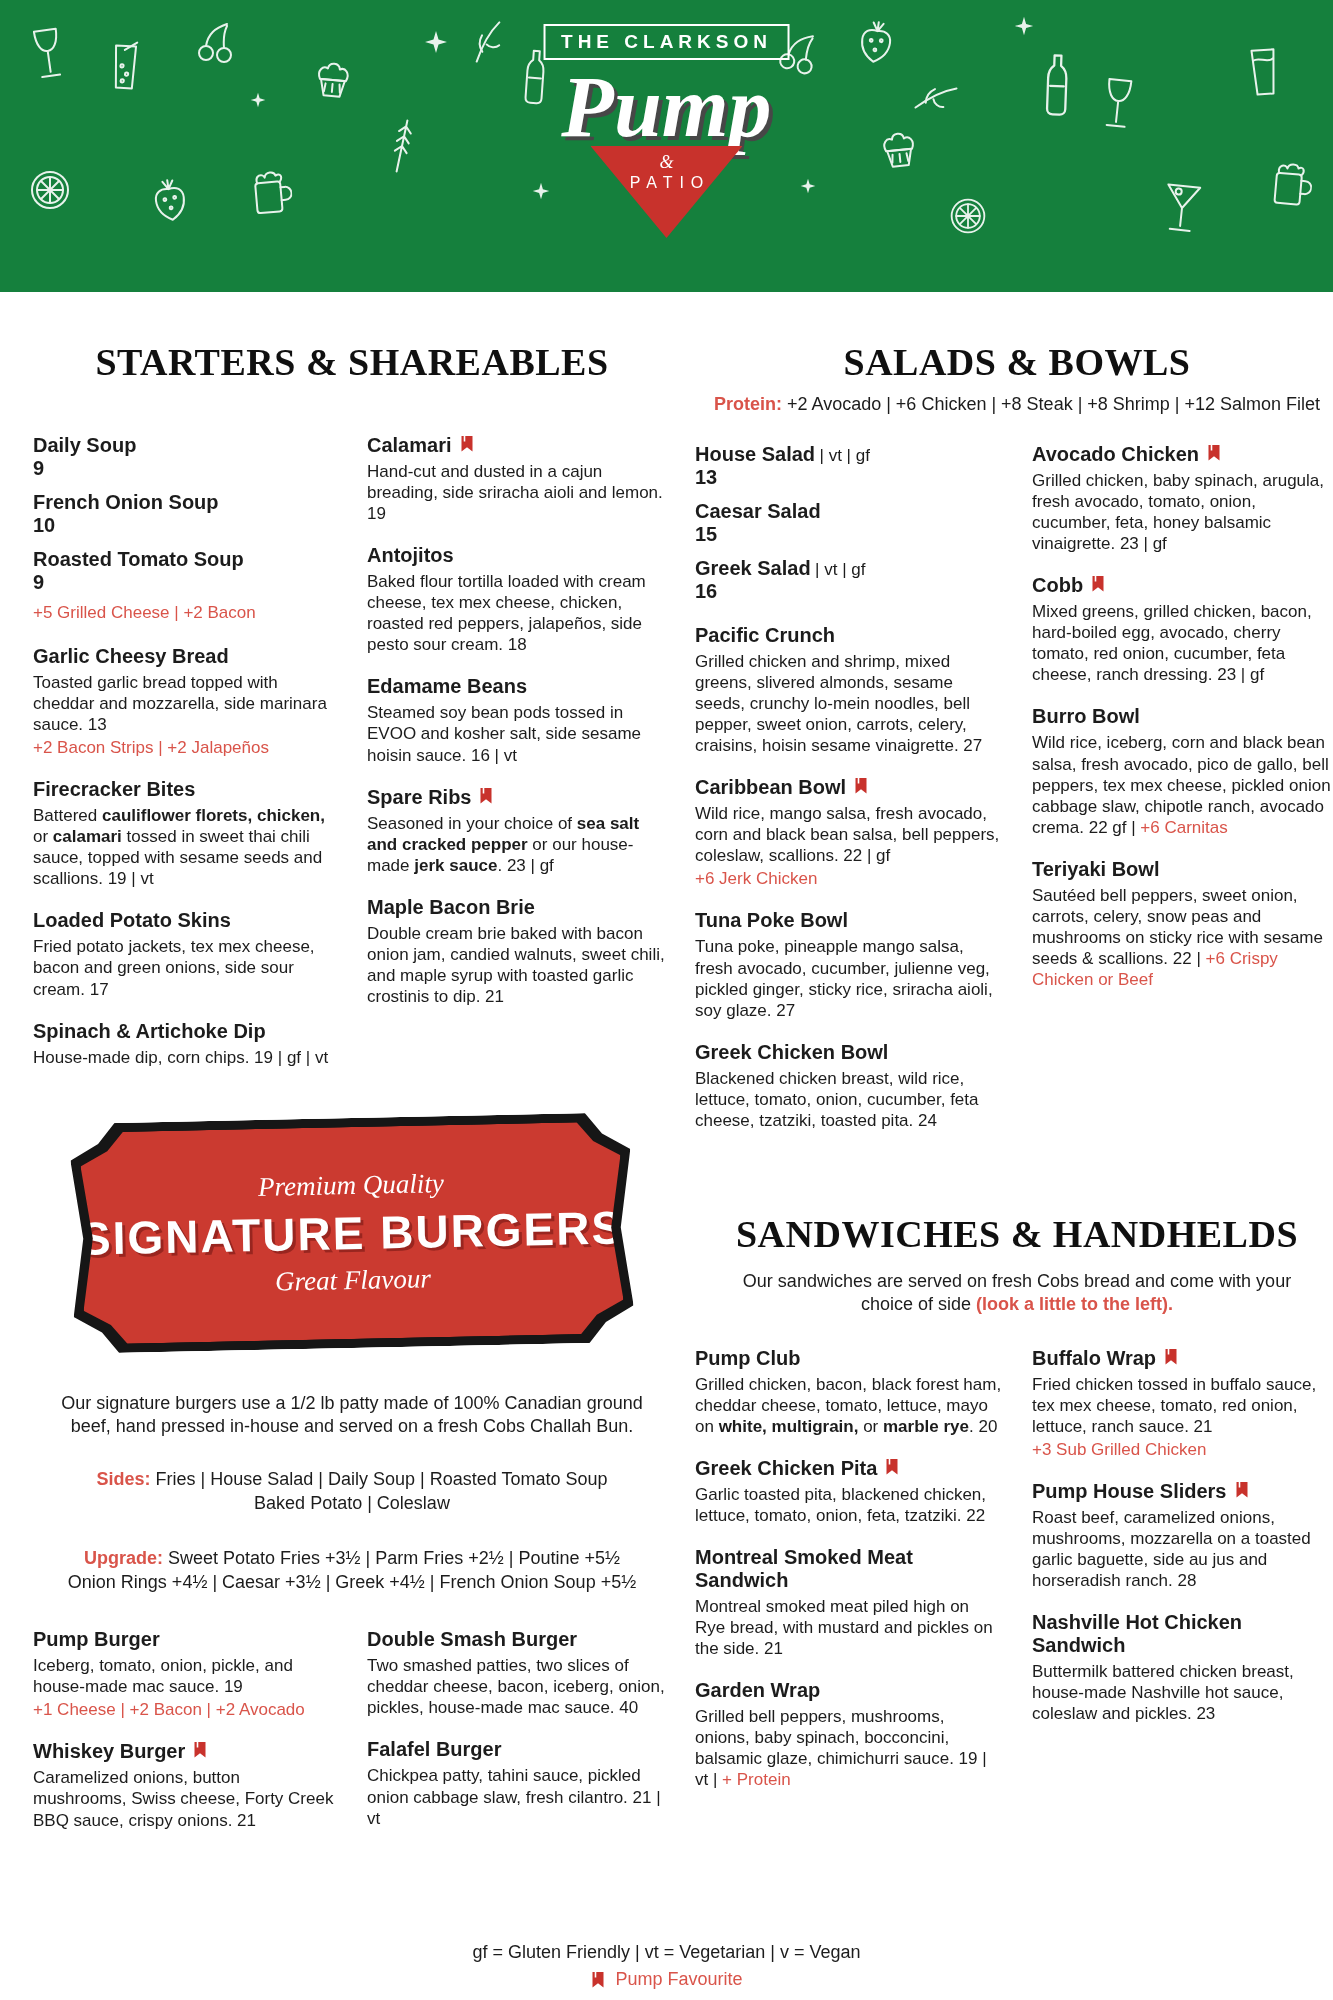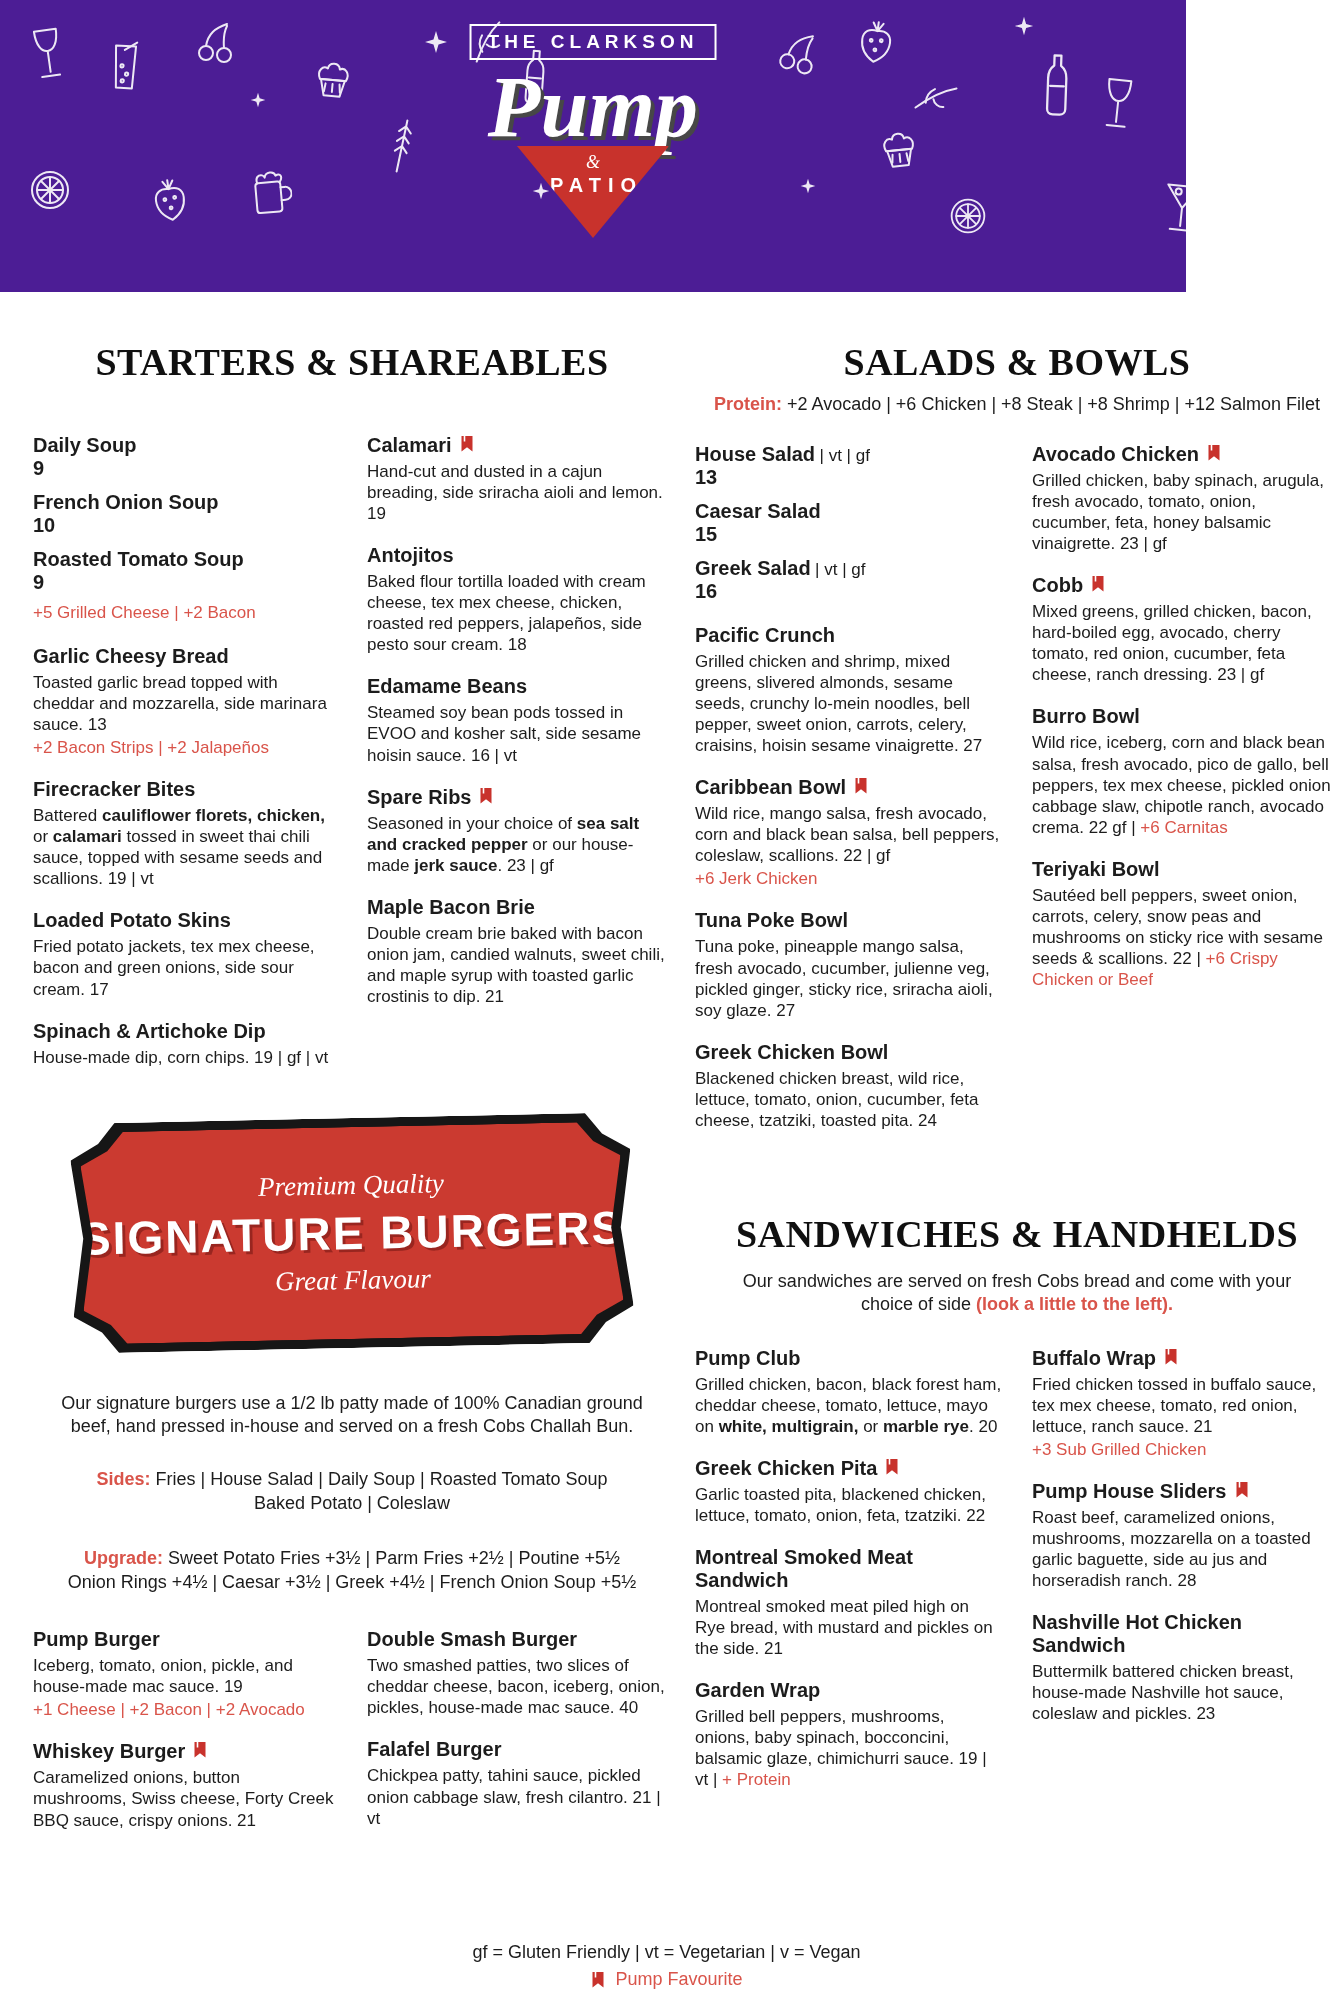--- a/index.html
+++ b/index.html
@@ -4,29 +4,29 @@
 <style>
   * { margin:0; padding:0; box-sizing:border-box; }
   html, body { width:1333px; }
   body {
     height:2000px; position:relative; overflow:hidden;
     background:#ffffff; color:#1c1c1c;
     font-family:"Liberation Sans", sans-serif;
   }
 
   
-  .banner { position:absolute; left:0; top:0; width:1186px; height:292px; background:#4c1d95; overflow:hidden; }
+  .banner { position:absolute; left:0; top:0; width:1333px; height:292px; background:#15803d; overflow:hidden; }
   .doodle { position:absolute; opacity:.9; }
   .doodle svg { display:block; }
   .logo { position:absolute; left:50%; top:24px; transform:translateX(-50%); text-align:center; z-index:3; }
   .logo-top { display:inline-block; border:2px solid #fff; padding:5px 16px; color:#fff; font-weight:bold; font-size:19px; letter-spacing:5px; }
   .logo-pump { font-family:"Liberation Serif", serif; font-style:italic; font-weight:bold; font-size:86px; line-height:1; color:#fff; text-shadow:4px 4px 0 #474747; margin-top:4px; }
   .logo-tri { width:152px; height:92px; margin:-4px auto 0; background:#c8322c; clip-path:polygon(0 0,100% 0,50% 100%); color:#fff; padding-top:5px; filter:drop-shadow(2px 2px 0 rgba(0,0,0,.5)); }
   .logo-amp { font-family:"Liberation Serif", serif; font-style:italic; font-size:18px; line-height:1.25; }
-  .logo-patio { font-weight:bold; font-size:20px; letter-spacing:7px; text-indent:7px; }
+  .logo-patio { font-weight:normal; font-size:16px; letter-spacing:7px; text-indent:7px; }
 
   
   section { position:absolute;margin-left:17px; }
   .starters   { left:16px;  top:342px;  width:638px; }
   .salads     { left:678px; top:342px;  width:644px; }
   .burgers    { left:16px;  top:1118px; width:638px; }
   .sandwiches { left:678px; top:1214px; width:644px; }
 
   .sec-title { font-family:"Liberation Serif", serif; font-weight:bold; font-size:38px; letter-spacing:.5px; text-align:center; color:#101010; line-height:1.1; }
   .cols { display:flex; gap:30px; }

